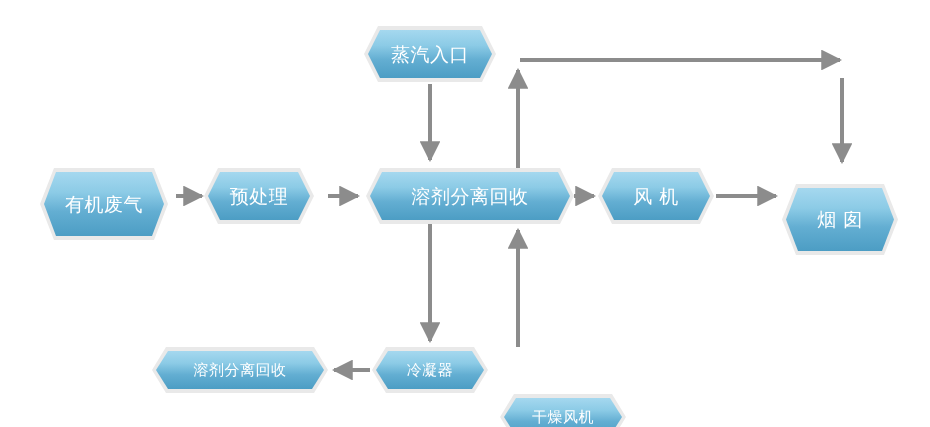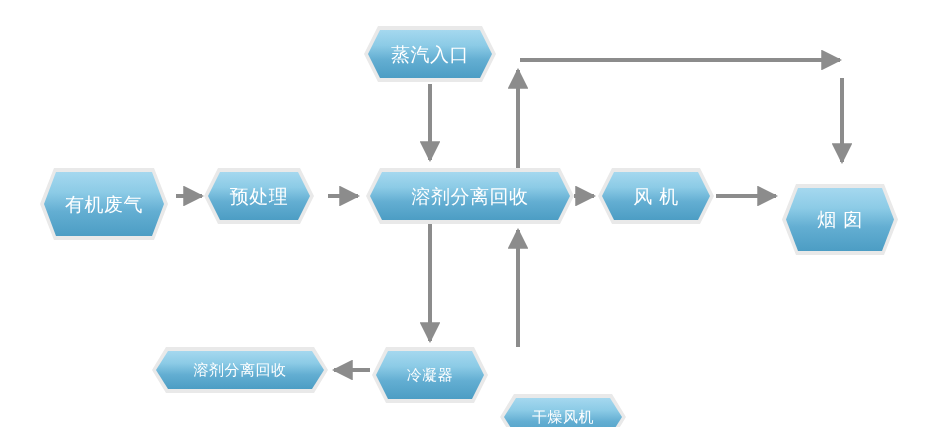--- a/index.html
+++ b/index.html
@@ -146,21 +146,21 @@
       <span class="node-label">烟 囱</span>
     </div>
   </div>
 
   <div class="node small" style="left: 152px; top: 347px; width: 176px; height: 46px;">
     <div class="node-inner">
       <span class="node-label">溶剂分离回收</span>
     </div>
   </div>
 
-  <div class="node small" style="left: 372px; top: 347px; width: 116px; height: 56px;">
+  <div class="node small" style="left: 372px; top: 347px; width: 116px; height: 46px;">
     <div class="node-inner">
       <span class="node-label">冷凝器</span>
     </div>
   </div>
 
   <div class="node small" style="left: 500px; top: 347px; width: 126px; height: 46px; margin-top: 47px;">
     <div class="node-inner">
       <span class="node-label">干燥风机</span>
     </div>
   </div>

